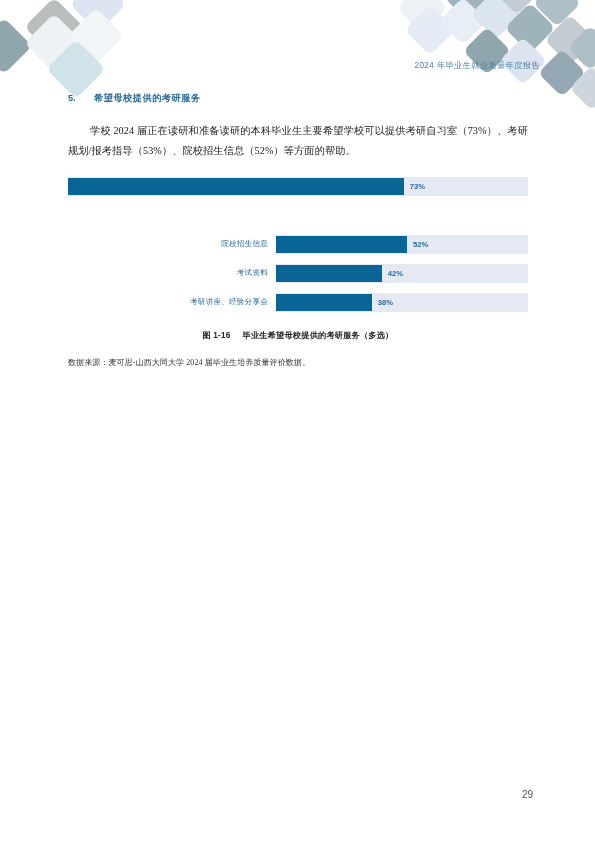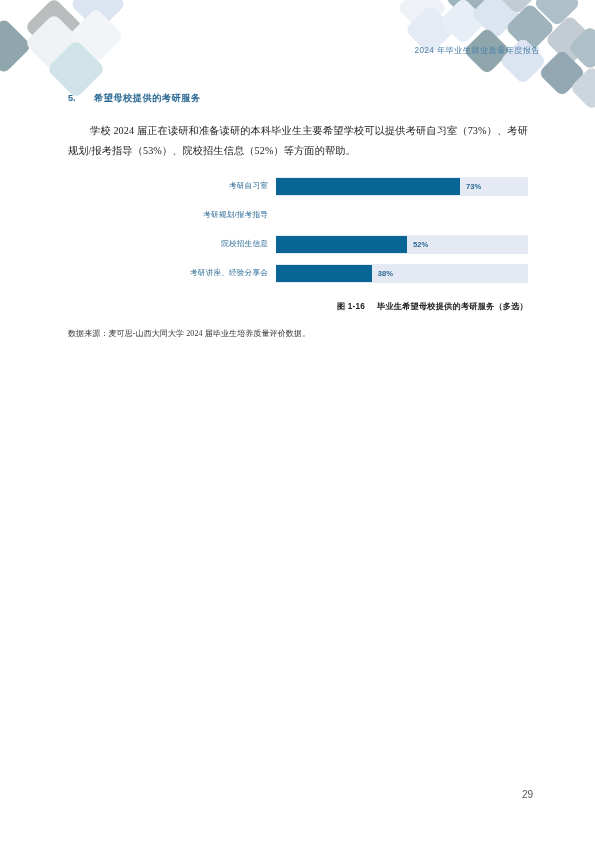--- a/index.html
+++ b/index.html
@@ -27,21 +27,21 @@
   }
   .sq {
     position: absolute;
     border-radius: 7px;
     transform: rotate(45deg);
   }
 
   
   .page-header {
     position: absolute;
-    top: 45px;
+    top: 60px;
     right: 55px;
     z-index: 3;
     font-family: "Liberation Sans", "DejaVu Sans", sans-serif;
     font-size: 8.2px;
     letter-spacing: 0.4px;
     color: #4a7fa8;
     white-space: nowrap;
   }
 
   
@@ -129,21 +129,21 @@
     font-family: "Liberation Sans", "DejaVu Sans", sans-serif;
     font-size: 7.6px;
     font-weight: bold;
     color: #2b6a94;
     white-space: nowrap;
   }
 
   
   .fig-caption {
     margin-top: 18px;
-    text-align: right;
+    text-align: center;
     font-family: "Liberation Sans", "DejaVu Sans", sans-serif;
     font-weight: bold;
     font-size: 8.2px;
     color: #222222;
     letter-spacing: 0.2px;
   }
   .fig-caption .fignum { margin-right: 12px; }
 
   .fig-source {
     margin-top: 16px;
@@ -200,39 +200,44 @@
   <div class="section-heading">
     <span class="num">5.</span>
     <span class="htext">希望母校提供的考研服务</span>
   </div>
 
   <p class="body-para"><span class="indent"></span><span>学校 2024 届正在读研和准备读研的本科毕业生主要希望学校可以提供考研自习室（73%）、考研规划/报考指导（53%）、院校招生信息（52%）等方面的帮助。</span></p>
 
   <div class="chart">
 
     <div class="chart-row">
-      <div class="cat-label">考研自习室</div>
       <div class="track">
         <div class="bar" style="width:73%;"></div>
         <div class="bar-value" style="left:calc(73% + 6px);">73%</div>
       </div>
     </div>
 
     <div class="chart-row">
-      <div class="cat-label">考研规划/报考指导</div>
     </div>
 
     <div class="chart-row">
       <div class="cat-label">院校招生信息</div>
       <div class="track">
         <div class="bar" style="width:52%;"></div>
         <div class="bar-value" style="left:calc(52% + 6px);">52%</div>
       </div>
     </div>
 
+    <div class="chart-row">
+      <div class="cat-label">考试资料</div>
+      <div class="track">
+        <div class="bar" style="width:42%;"></div>
+        <div class="bar-value" style="left:calc(42% + 6px);">42%</div>
+      </div>
+    </div>
 
     <div class="chart-row">
       <div class="cat-label">考研讲座、经验分享会</div>
       <div class="track">
         <div class="bar" style="width:38%;"></div>
         <div class="bar-value" style="left:calc(38% + 6px);">38%</div>
       </div>
     </div>
 
   </div>

